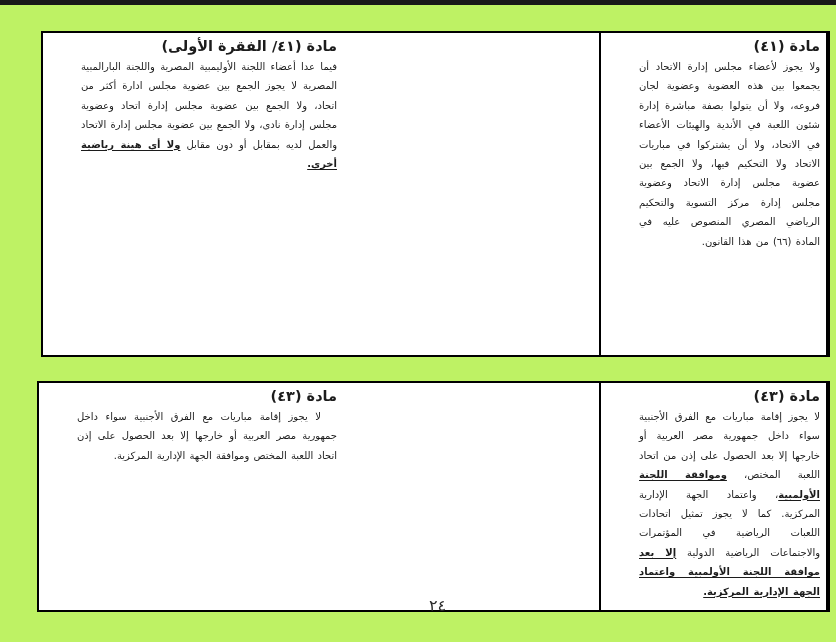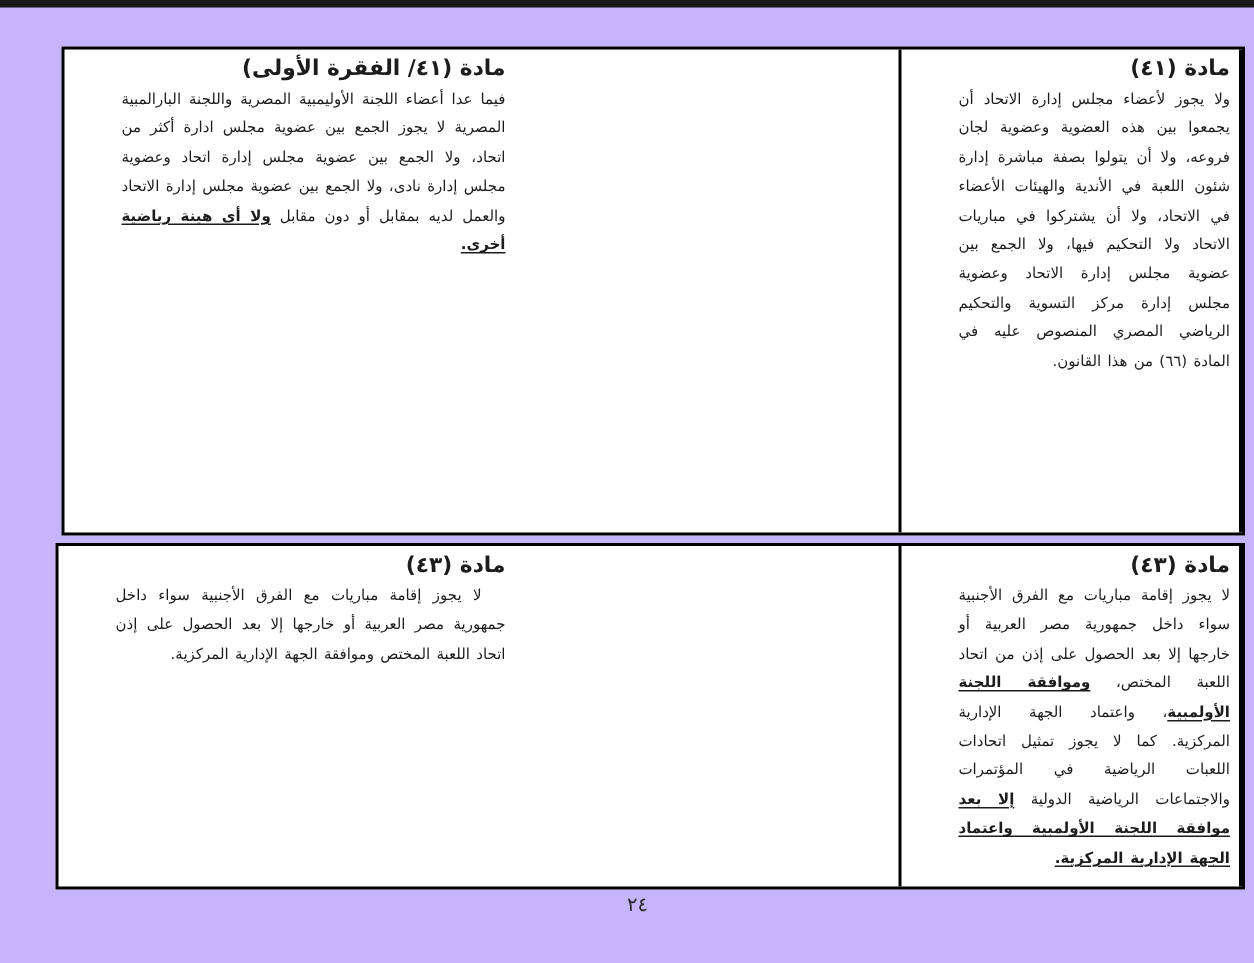--- a/index.html
+++ b/index.html
@@ -6,36 +6,36 @@
   html, body { background: #ffffff; }
   body {
     width: 836px; height: 642px;
     font-family: "DejaVu Sans", sans-serif;
     color: #1c1c1c;
     overflow: hidden;
   }
   .page {
     position: relative;
     width: 836px; height: 642px;
-    background: #c4b5fd;
+    background: #bef264;
   }
   .scan-strip {
     position: absolute; top: 0; left: 0;
     width: 836px; height: 5px;
     background: #191919;
   }
   .law-table {
     position: absolute;
     display: flex;
     flex-direction: row;
     border: 2px solid #000;
     background: #fff;
   }
   .table-top { left: 41px; top: 31px; width: 789px; height: 326px; }
-  .table-bottom { left: 37px; top: 362px; width: 793px; height: 231px; }
+  .table-bottom { left: 37px; top: 381px; width: 793px; height: 231px; }
   .cell {
     height: 100%;
     padding: 3px 6px 4px 6px;
     direction: rtl;
     overflow: hidden;
   }
   .cell + .cell { border-right: 2px solid #000; }
   .table-top .cell-left { width: 300px; }
   .table-top .cell-mid { width: 258px; }
   .table-top .cell-right { width: 227px; }
@@ -61,22 +61,22 @@
     margin-left: 32px;
   }
   .indent-first { text-indent: 16px; }
   .em {
     font-weight: bold;
     text-decoration: underline;
     text-underline-offset: 2px;
   }
   .page-number {
     position: absolute;
-    left: 418px; top: 596px;
-    font-size: 13px;
+    left: 429px; top: 596px;
+    font-size: 16px;
     color: #2a2a2a;
     direction: rtl;
   }
 </style>
 </head>
 <body>
 
 <div class="page">
 
   <div class="scan-strip"></div>

